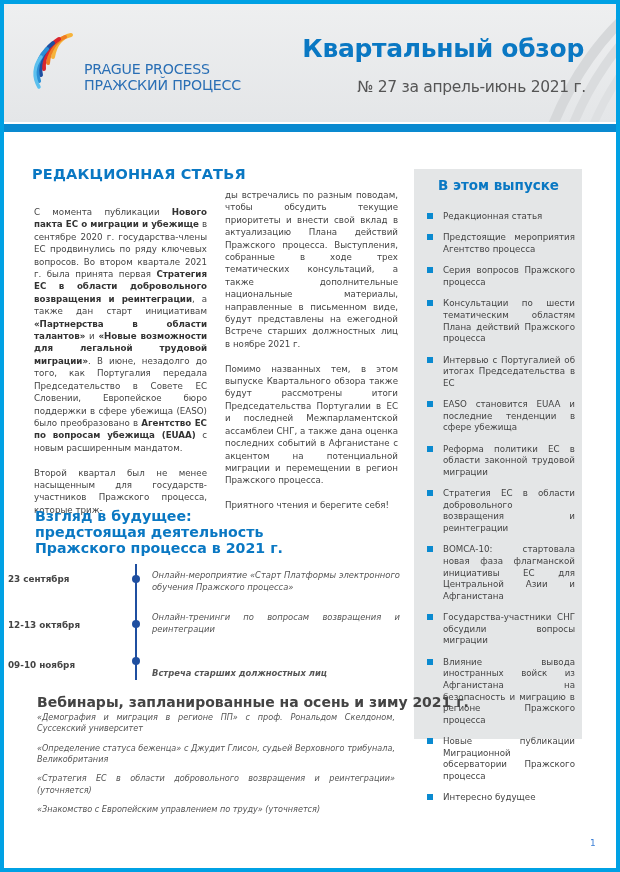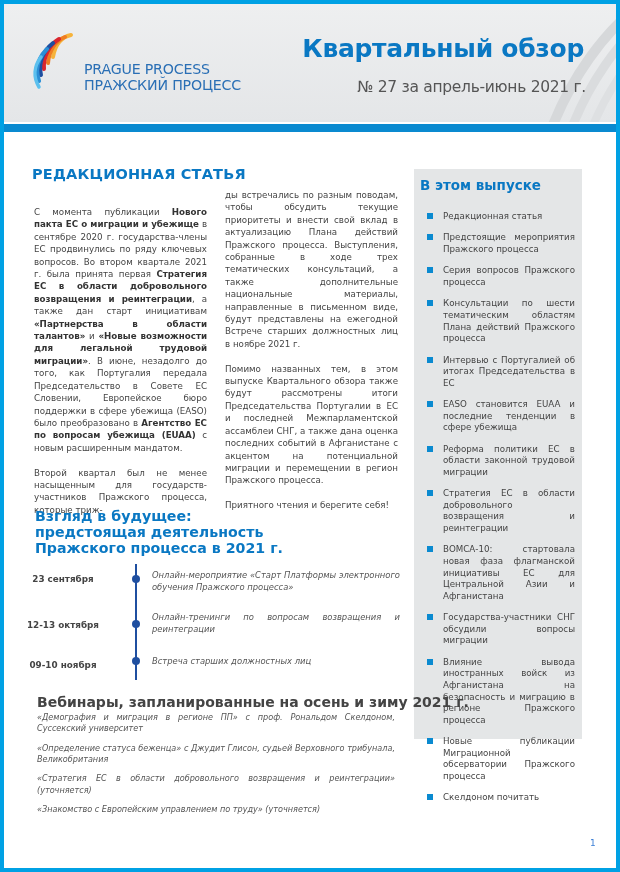--- a/index.html
+++ b/index.html
@@ -47,42 +47,42 @@
   .col b { color: #333; }
   .col p { margin-bottom: 12.4px; }
   .col1 { left: 30px; top: 202px; width: 173px; }
   .col2 { left: 221px; top: 185px; width: 173px; }
 
   .sidebar {
     position: absolute; left: 410px; top: 165px; width: 168px; height: 570px;
     background: #e4e6e7;
   }
   .sidebar h2 {
-    position: absolute; left: 6px; top: 8px; color: #0a78c3;
+    position: absolute; left: 24px; top: 8px; color: #0a78c3;
     font-size: 13.5px; font-weight: bold;
   }
   .sidebar ul { position: absolute; left: 11px; top: 42px; width: 150px; list-style: none; }
   .sidebar li {
     position: relative; padding-left: 18px; font-size: 8.7px; line-height: 11.6px;
     color: #444; text-align: justify; margin-bottom: 9.8px;
   }
   .sidebar li .bullet {
     position: absolute; left: 2px; top: 2px; width: 6px; height: 6px; background: #0a8ad0;
   }
 
   .future-heading {
     position: absolute; left: 31px; top: 504px; color: #0a78c3;
     font-weight: bold; font-size: 14.2px; line-height: 16px;
   }
   .timeline-line {
     position: absolute; left: 131px; top: 560px; width: 2px; height: 116px; background: #1f4fa0;
   }
   .tl-item { position: absolute; left: 0; width: 400px; }
   .tl-date {
-    position: absolute; right: 286px; width: 110px; text-align: center;
+    position: absolute; right: 286px; width: 110px; text-align: left;
     font-weight: bold; font-size: 8.8px; color: #444; white-space: nowrap;
   }
   .tl-dot {
     position: absolute; left: 128px; width: 8px; height: 8px; border-radius: 50%; background: #1f4fa0;
   }
   .tl-text {
     position: absolute; left: 148px; width: 248px; font-style: italic;
     font-size: 8.4px; line-height: 11.5px; color: #555; text-align: justify;
   }
 
@@ -140,32 +140,32 @@
   <div class="col col2">
     <p id="para2b"><span>ды встречались по разным поводам, чтобы обсудить текущие приоритеты и внести свой вклад в актуализацию Плана действий Пражского процесса. Выступления, собранные в ходе трех тематических консультаций, а также дополнительные национальные материалы, направленные в письменном виде, будут представлены на ежегодной Встрече старших должностных лиц в ноябре 2021 г.</span></p>
     <p id="para3"><span>Помимо названных тем, в этом выпуске Квартального обзора также будут рассмотрены итоги Председательства Португалии в ЕС и последней Межпарламентской ассамблеи СНГ, а также дана оценка последних событий в Афганистане с акцентом на потенциальной миграции и перемещении в регион Пражского процесса.</span></p>
     <p id="para4"><span>Приятного чтения и берегите себя!</span></p>
   </div>
 
   <aside class="sidebar">
     <h2>В этом выпуске</h2>
     <ul>
       <li><span class="bullet"></span><span>Редакционная статья</span></li>
-      <li><span class="bullet"></span><span>Предстоящие мероприятия Пражского процесса</span></li>
+      <li><span class="bullet"></span><span>Предстоящие мероприятия Агентство процесса</span></li>
       <li><span class="bullet"></span><span>Серия вопросов Пражского процесса</span></li>
       <li><span class="bullet"></span><span>Консультации по шести тематическим областям Плана действий Пражского процесса</span></li>
       <li><span class="bullet"></span><span>Интервью с Португалией об итогах Председательства в ЕС</span></li>
       <li><span class="bullet"></span><span>EASO становится EUAA и последние тенденции в сфере убежища</span></li>
       <li><span class="bullet"></span><span>Реформа политики ЕС в области законной трудовой миграции</span></li>
       <li><span class="bullet"></span><span>Стратегия ЕС в области добровольного возвращения и реинтеграции</span></li>
       <li><span class="bullet"></span><span>ВОМСА-10: стартовала новая фаза флагманской инициативы ЕС для Центральной Азии и Афганистана</span></li>
       <li><span class="bullet"></span><span>Государства-участники СНГ обсудили вопросы миграции</span></li>
       <li><span class="bullet"></span><span>Влияние вывода иностранных войск из Афганистана на безопасность и миграцию в регионе Пражского процесса</span></li>
       <li><span class="bullet"></span><span>Новые публикации Миграционной обсерватории Пражского процесса</span></li>
-      <li><span class="bullet"></span><span>Скелдоном почитать</span></li>
+      <li><span class="bullet"></span><span>Интересно будущее</span></li>
     </ul>
   </aside>
 
   <h2 class="future-heading">
     <div>Взгляд в будущее:</div>
     <div>предстоящая деятельность</div>
     <div>Пражского процесса в 2021 г.</div>
   </h2>
 
   <div class="timeline-line"></div>
@@ -176,21 +176,21 @@
     <span class="tl-text" style="top:0;">Онлайн-мероприятие «Старт Платформы электронного обучения Пражского процесса»</span>
   </div>
   <div class="tl-item" style="top:608px;">
     <span class="tl-date" style="top:8px;">12-13 октября</span>
     <span class="tl-dot" style="top:8px;"></span>
     <span class="tl-text" style="top:0;">Онлайн-тренинги по вопросам возвращения и реинтеграции</span>
   </div>
   <div class="tl-item" style="top:652px;">
     <span class="tl-date" style="top:4px;">09-10 ноября</span>
     <span class="tl-dot" style="top:1px;"></span>
-    <span class="tl-text" style="top:0;">Встреча старших должностных лиц</span>
+    <span class="tl-text" style="top:12px;font-weight:bold;">Встреча старших должностных лиц</span>
   </div>
 
   <div class="webinars-heading">Вебинары, запланированные на осень и зиму 2021 г.</div>
   <ul class="webinars">
     <li>«Демография и миграция в регионе ПП» с проф. Рональдом Скелдоном, Суссекский университет</li>
     <li>«Определение статуса беженца» с Джудит Глисон, судьей Верховного трибунала, Великобритания</li>
     <li>«Стратегия ЕС в области добровольного возвращения и реинтеграции» (уточняется)</li>
     <li>«Знакомство с Европейским управлением по труду» (уточняется)</li>
   </ul>
 

